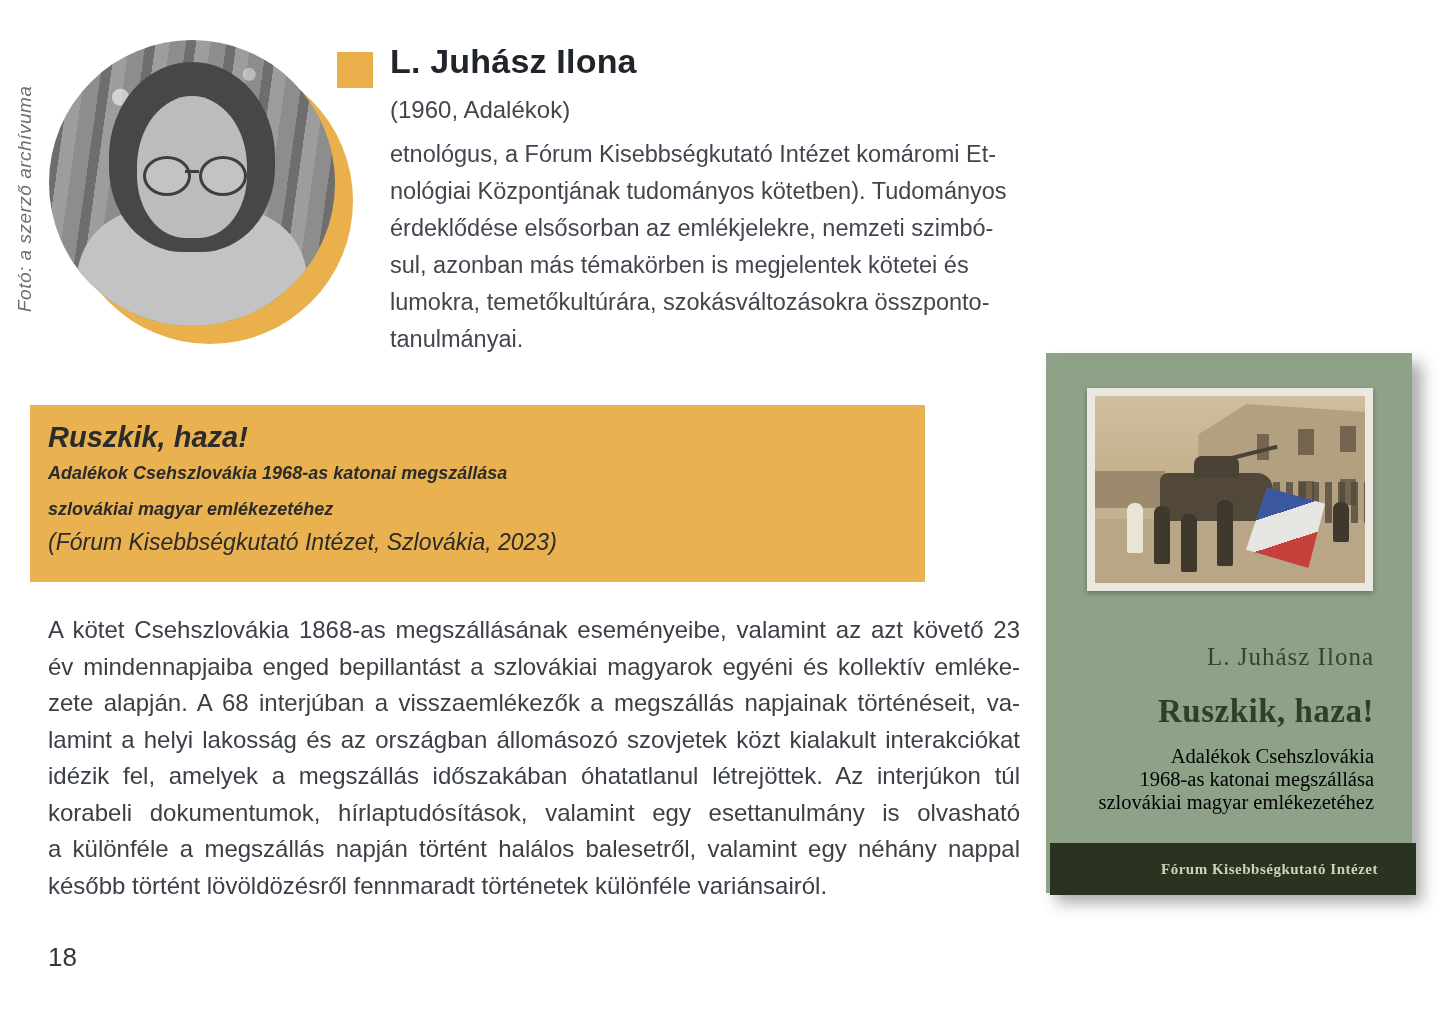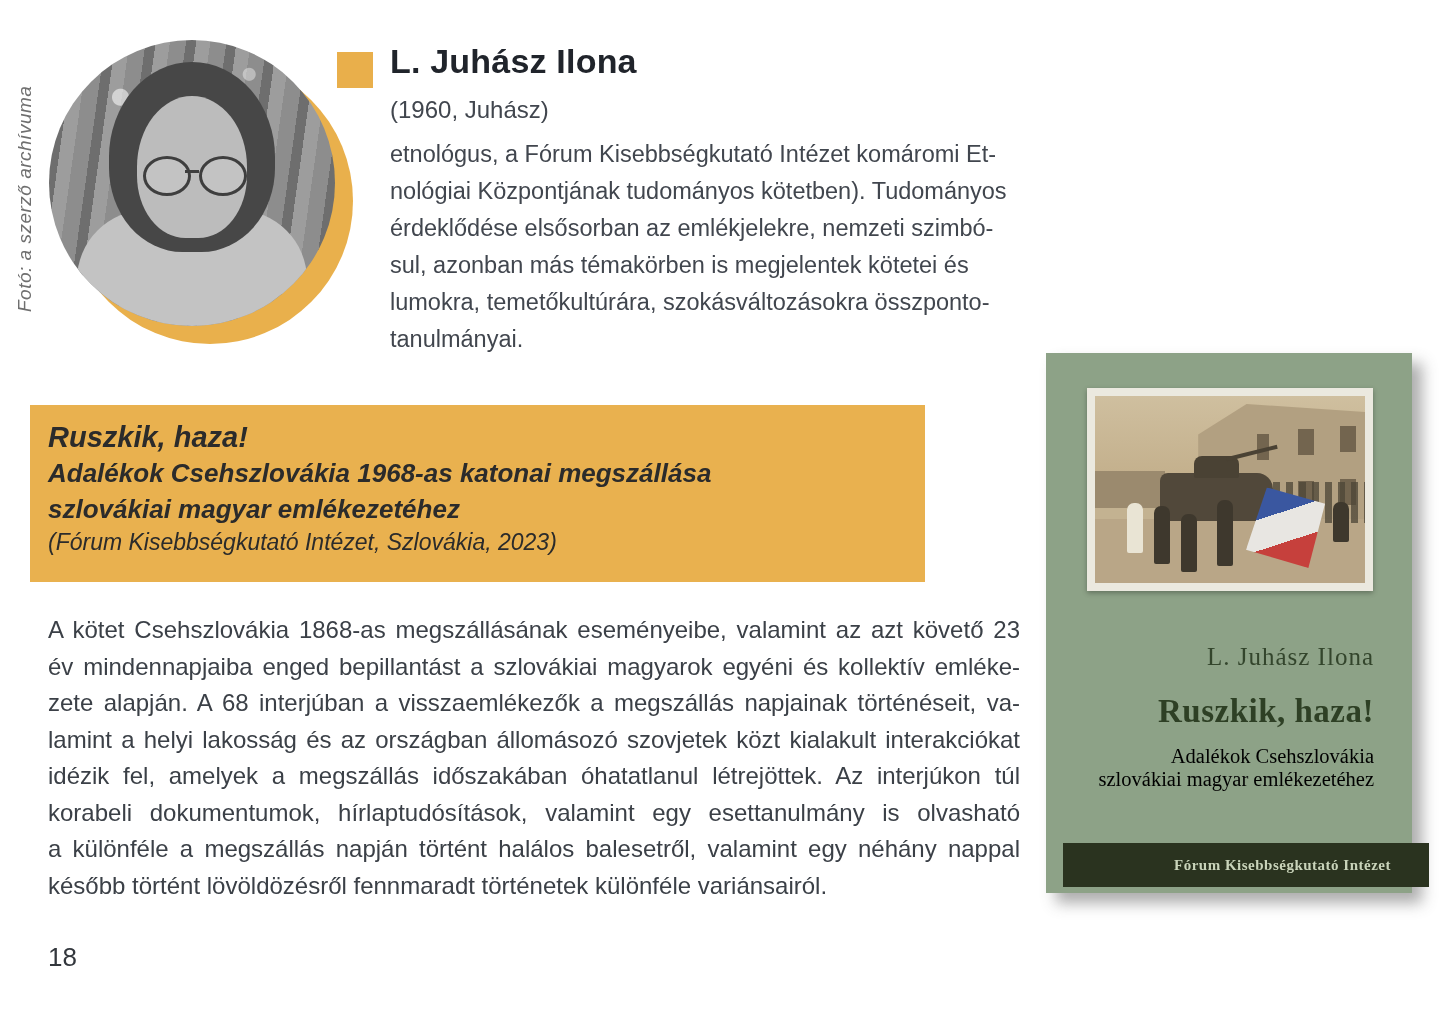--- a/index.html
+++ b/index.html
@@ -52,21 +52,21 @@
   .author-bio { position:absolute; left:390px; top:136px; width:645px; }
   .author-bio .line { font-size:23.5px; line-height:37px; color:#41464e; white-space:nowrap; }
 
   
   .title-block {
     position:absolute; left:30px; top:405px; width:895px; height:177px;
     background:#e9b14f; box-sizing:border-box; padding:14px 20px 0 18px;
     color:#2b2b2b;
   }
   .tb-title { font-size:29px; font-weight:bold; font-style:italic; line-height:36px; }
-  .tb-sub .line { font-size:26px; font-weight:bold; font-style:italic; line-height:36px; white-space:nowrap; }
+  .tb-sub .line { font-size:18px; font-weight:bold; font-style:italic; line-height:36px; white-space:nowrap; }
   .tb-imprint { font-size:23px; font-style:italic; font-weight:normal; line-height:30px; }
 
   
   .desc { position:absolute; left:48px; top:612px; width:972px; color:#3b4047; }
   .desc .line {
     font-size:24px; line-height:36.5px;
     text-align:justify; text-align-last:justify;
   }
   .desc .line.last { text-align-last:left; }
 
@@ -106,21 +106,21 @@
     background:linear-gradient(155deg, #3a57a0 0 34%, #e8e6e2 34% 64%, #c6403c 64% 100%);
     clip-path:polygon(18% 0, 100% 12%, 88% 100%, 0 86%); }
 
   .cover-author { position:absolute; right:38px; top:290px; font-family:"Liberation Serif", serif;
     font-size:25px; color:#33452c; letter-spacing:1px; }
   .cover-title { position:absolute; right:38px; top:340px; font-family:"Liberation Serif", serif;
     font-size:33px; font-weight:bold; color:#2e4025; letter-spacing:.5px; }
   .cover-sub { position:absolute; right:38px; top:392px; text-align:right; }
   .cover-sub .line { font-family:"Liberation Serif", serif; font-size:20.5px; line-height:23px;
     color:#000000; white-space:nowrap; }
-  .cover-band { position:absolute; left:17px; top:490px; width:100%; height:44px; background:#2a331f; }
+  .cover-band { position:absolute; left:4px; top:490px; width:100%; height:52px; background:#2a331f; }
   .cover-band .pub { position:absolute; right:38px; top:50%; transform:translateY(-50%);
     font-family:"Liberation Serif", serif; font-size:15px; font-weight:bold; color:#c9d4ba;
     letter-spacing:.5px; }
 </style>
 </head>
 <body>
 
 <div id="page">
 
   <div class="photo-credit">Fotó: a szerző archívuma</div>
@@ -132,21 +132,21 @@
       <div class="p-hair"></div>
       <div class="p-face"></div>
       <div class="p-glass left"></div>
       <div class="p-glass right"></div>
       <div class="p-bridge"></div>
     </div>
   </div>
 
   <div class="bullet"></div>
   <div class="author-name">L. Juhász Ilona</div>
-  <div class="author-birth">(1960, Juhász)</div>
+  <div class="author-birth">(1960, Adalékok)</div>
   <div class="author-bio">
       <div class="line">etnológus, a Fórum Kisebbségkutató Intézet komáromi Et-</div>
       <div class="line">nológiai Központjának tudományos kötetben). Tudományos</div>
       <div class="line">érdeklődése elsősorban az emlékjelekre, nemzeti szimbó-</div>
       <div class="line">sul, azonban más témakörben is megjelentek kötetei és</div>
       <div class="line">lumokra, temetőkultúrára, szokásváltozásokra összponto-</div>
       <div class="line last">tanulmányai.</div>
     </div>
 
   <div class="title-block">
@@ -194,20 +194,21 @@
         <div class="cp-fig" style="left:32%; bottom:6%;"></div>
         <div class="cp-fig" style="left:45%; bottom:9%; height:66px;"></div>
         <div class="cp-fig" style="left:88%; bottom:22%; height:40px;"></div>
         <div class="cp-flag"></div>
       </div>
     </div>
     <div class="cover-author">L. Juhász Ilona</div>
     <div class="cover-title">Ruszkik, haza!</div>
     <div class="cover-sub">
         <div class="line">Adalékok Csehszlovákia</div>
+        <div class="line">1968-as katonai megszállása</div>
         <div class="line last">szlovákiai magyar emlékezetéhez</div>
       </div>
     <div class="cover-band">
       <div class="pub">Fórum Kisebbségkutató Intézet</div>
     </div>
   </div>
 
 </div>
 
 </body></html>

